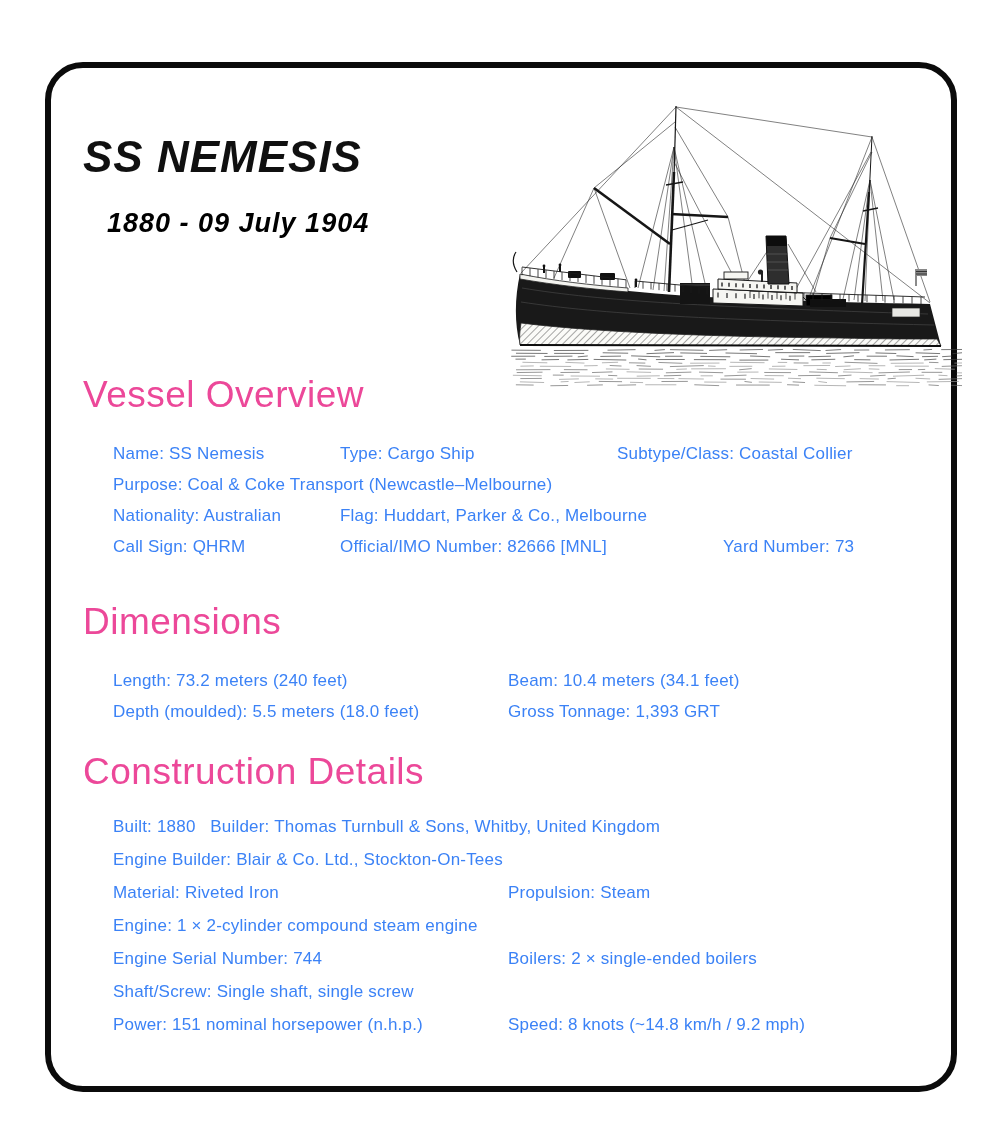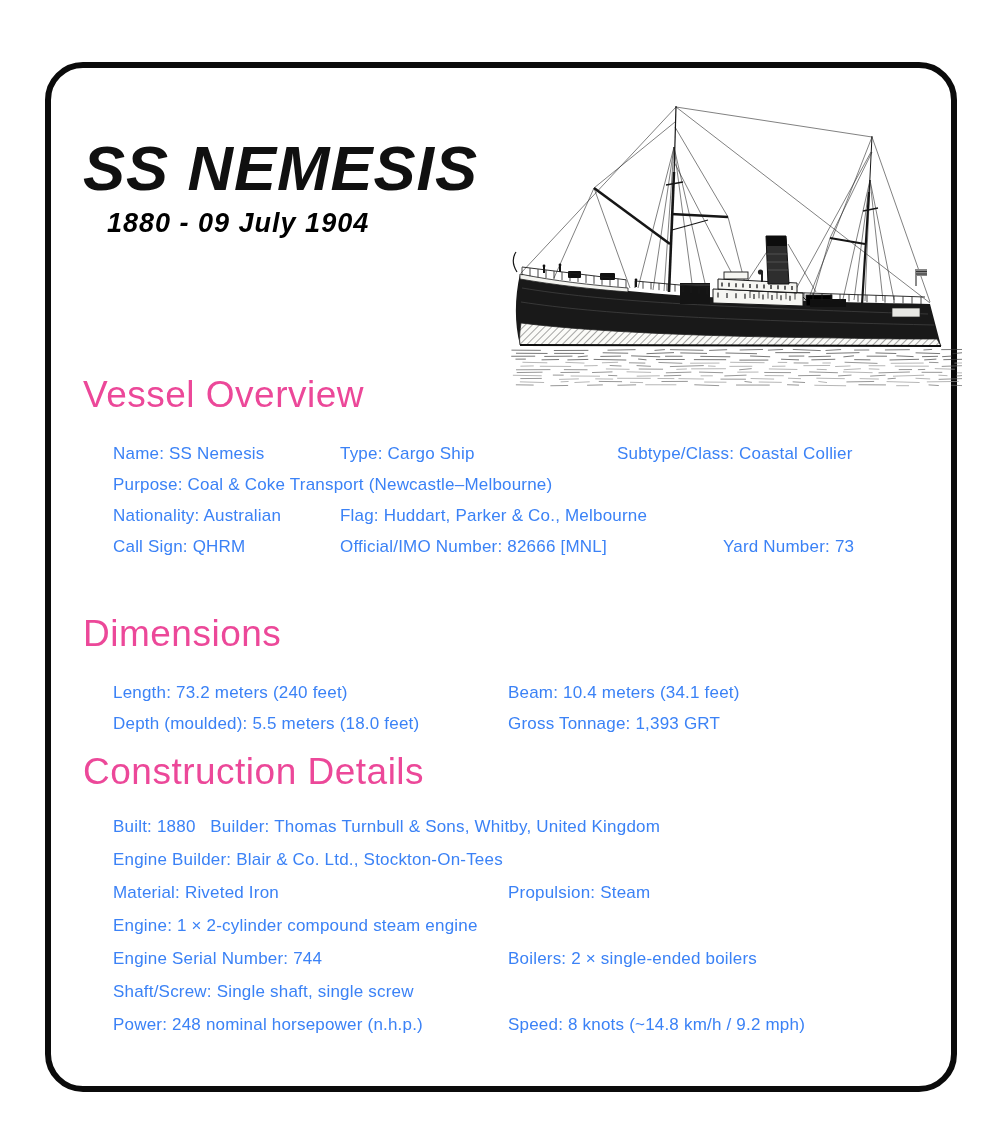--- a/index.html
+++ b/index.html
@@ -2,28 +2,28 @@
 <html><head>
 <meta charset="utf-8">
 <style>
   html,body{margin:0;padding:0;background:#ffffff;}
   body{width:1000px;height:1137px;position:relative;overflow:hidden;
        font-family:"Liberation Sans",sans-serif;color:#141414;
        -webkit-font-smoothing:antialiased;}
   .card{position:absolute;left:45px;top:62px;width:912px;height:1030px;
         box-sizing:border-box;border:6px solid #0b0b0b;border-radius:38px;
         background:#ffffff;}
-  .title{position:absolute;left:32px;top:64px;font-size:63px;font-weight:700;
+  .title{position:absolute;left:32px;top:64px;font-size:44px;font-weight:700;
          font-style:italic;letter-spacing:1px;color:#101010;white-space:nowrap;}
   .subtitle{position:absolute;left:56px;top:140px;font-size:27px;font-weight:700;
             font-style:italic;letter-spacing:1px;color:#000000;white-space:nowrap;}
   .ship{position:absolute;top:24px;right:-14px;width:455px;height:300px;}
   .sec{position:absolute;left:32px;right:16px;}
   .sec-overview{top:305px;}
-  .sec-dimensions{top:544px;}
+  .sec-dimensions{top:532px;}
   .sec-construction{top:682px;}
   .sec h2{margin:0;font-size:37px;font-weight:500;line-height:43px;
           letter-spacing:0.5px;color:#ec4899;}
   .rows{margin:22px 0 0 30px;font-size:17px;line-height:31px;
         letter-spacing:0.2px;color:#3b82f6;}
   .sec-construction .rows{margin-top:17px;line-height:33px;}
   .row{display:flex;white-space:nowrap;}
   .ov-c1{flex:0 0 227px;}
   .ov-c2a{flex:0 0 277px;}
   .ov-c2b{flex:0 0 383px;}
@@ -435,18 +435,18 @@
         <span class="cell">Engine: 1 × 2-cylinder compound steam engine</span>
       </div>
       <div class="row">
         <span class="cell half">Engine Serial Number: 744</span>
         <span class="cell">Boilers: 2 × single-ended boilers</span>
       </div>
       <div class="row">
         <span class="cell">Shaft/Screw: Single shaft, single screw</span>
       </div>
       <div class="row">
-        <span class="cell half">Power: 248 nominal horsepower (n.h.p.)</span>
+        <span class="cell half">Power: 151 nominal horsepower (n.h.p.)</span>
         <span class="cell">Speed: 8 knots (~14.8 km/h / 9.2 mph)</span>
       </div>
     </div>
   </section>
 </div>
 
 </body></html>

